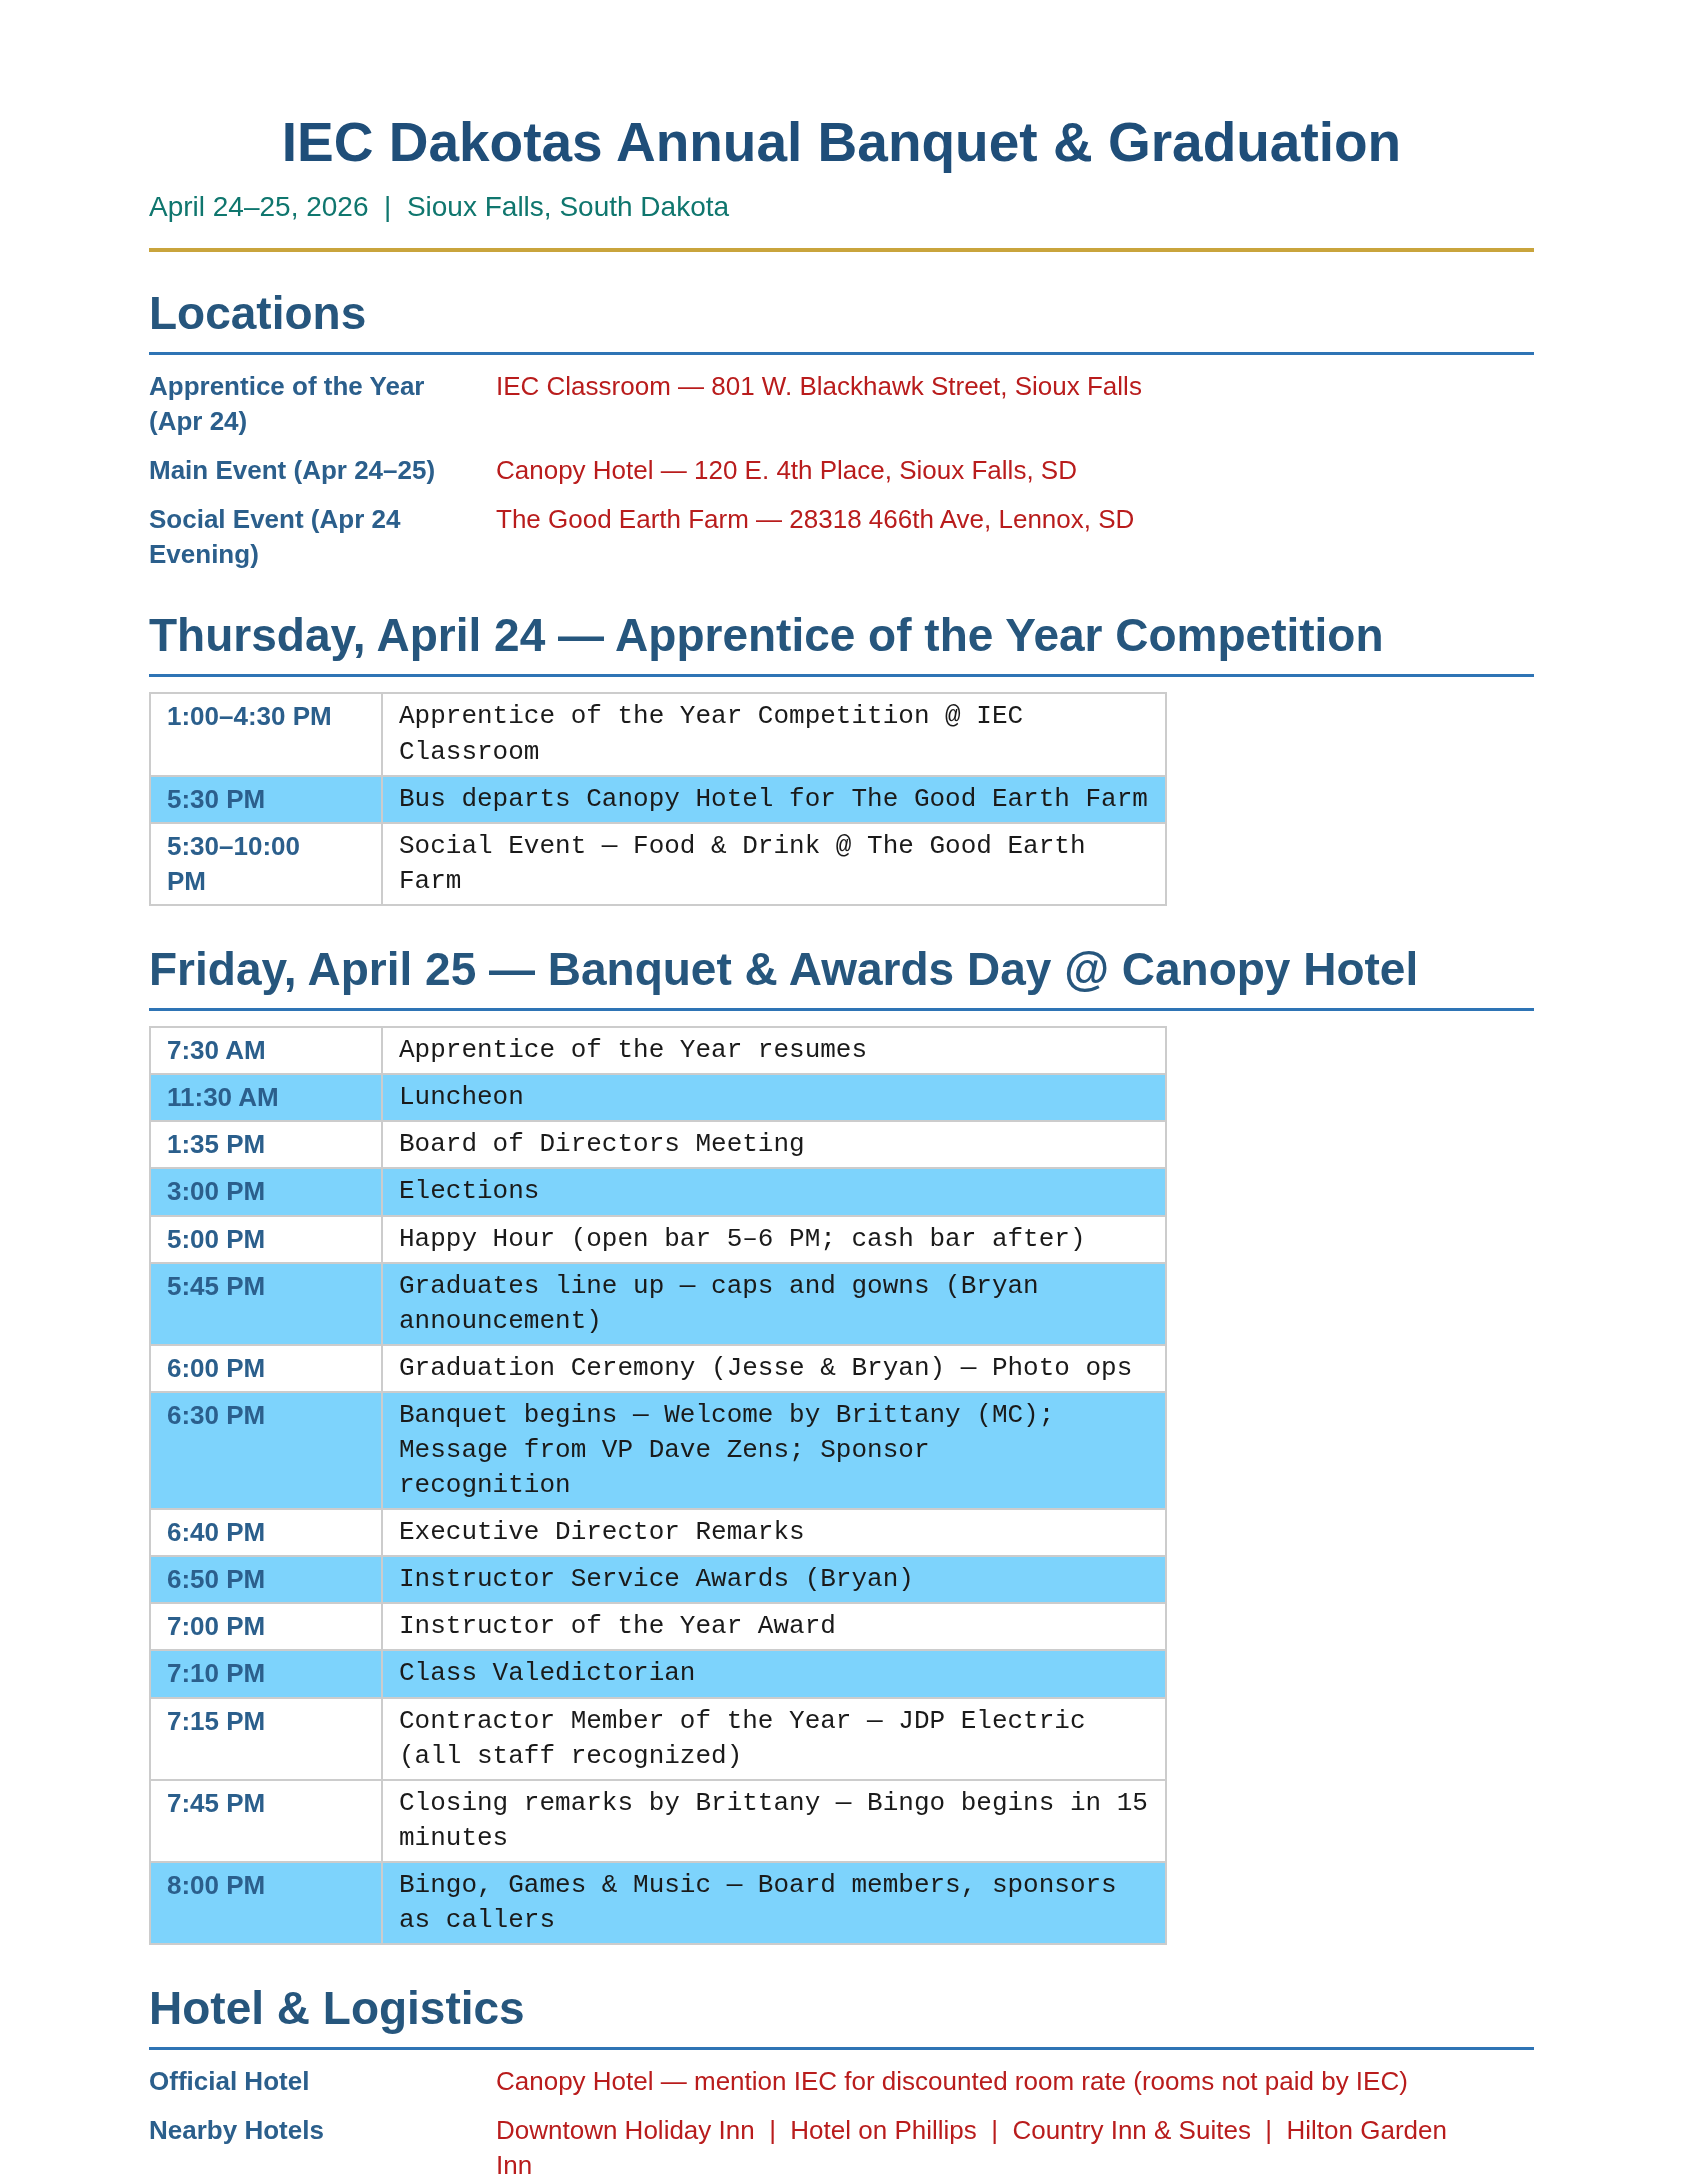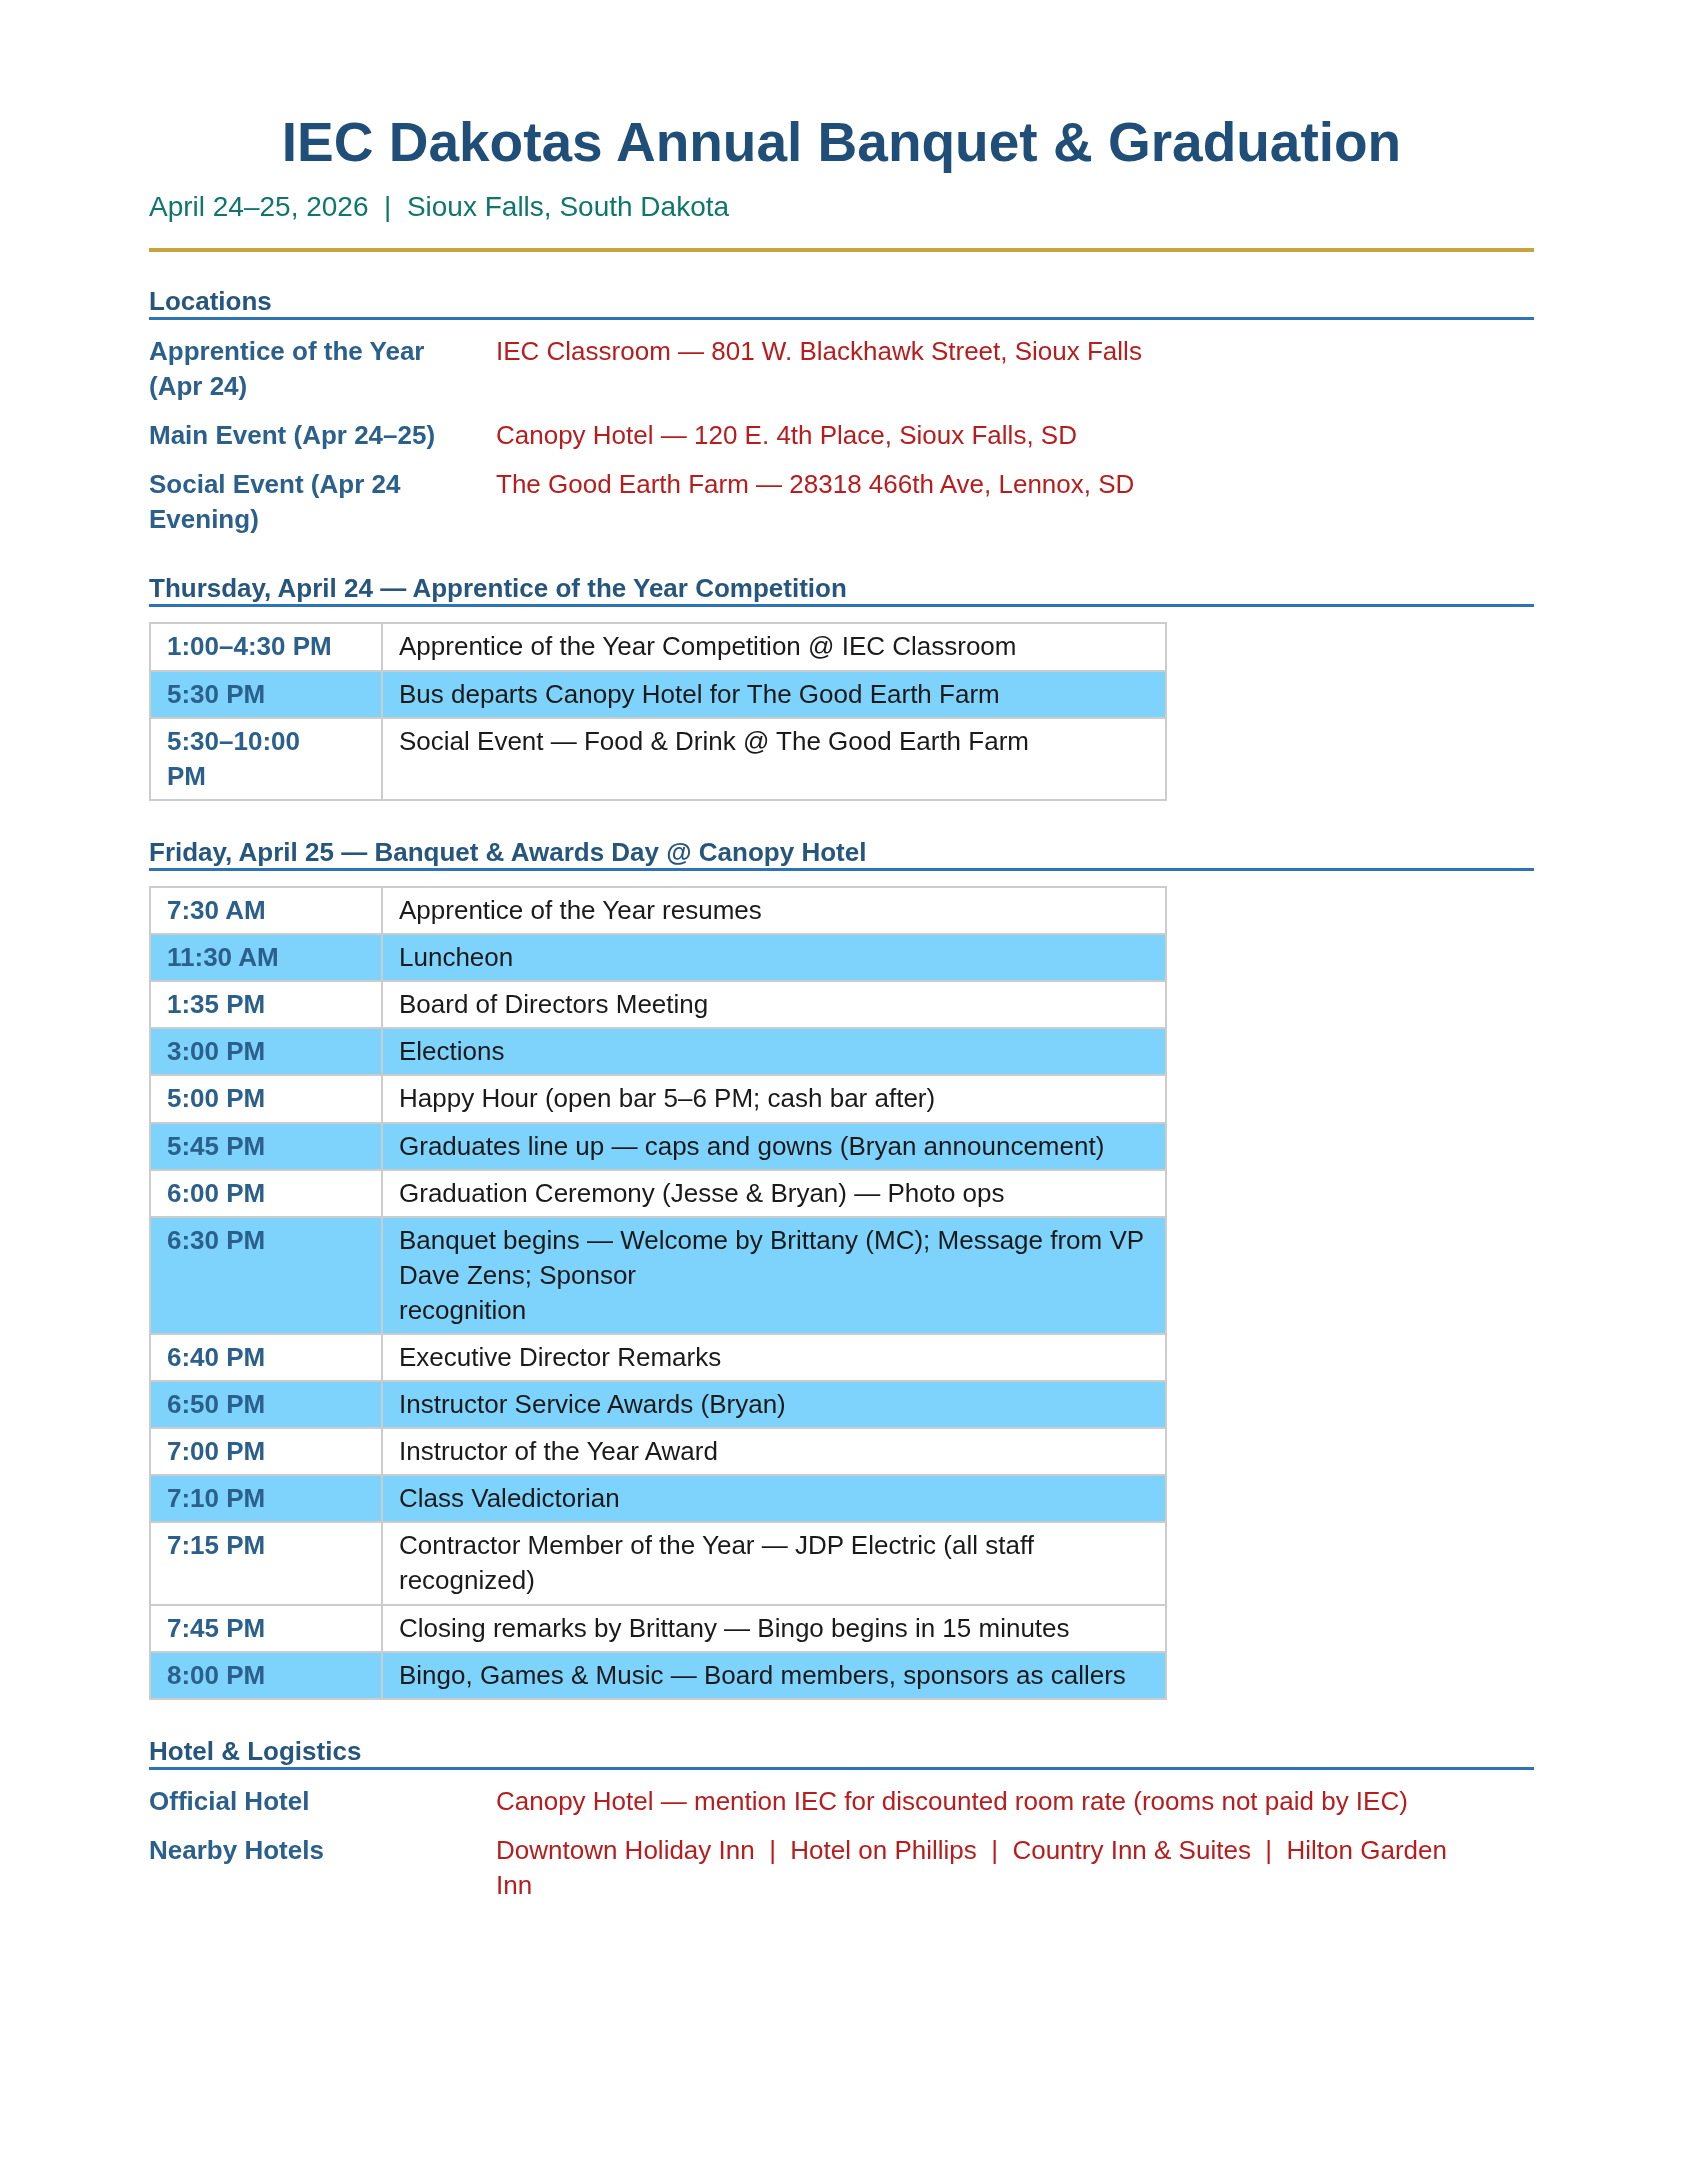--- a/index.html
+++ b/index.html
@@ -30,25 +30,26 @@
   }
   .gold-rule{
     margin-top:22px;
     border:none;
     border-top:4px solid #C9A43C;
   }
 
   
   h2.section-heading{
     margin:36px 0 0;
-    font-size:26px;
+    font-size:46px;
     line-height:1.2;
     font-weight:bold;
     color:#26567D;
     border-bottom:3px solid #2E74B5;
+    padding-bottom:11px;
   }
   h2.first{margin-top:34px;}
 
   
   .kv-list{margin-top:6px;}
   .kv-row{display:flex;margin-top:14px;align-items:flex-start;}
   .kv-label{
     width:347px;flex:0 0 347px;
     font-weight:bold;color:#2B5F8C;
     font-size:26px;line-height:1.35;
@@ -74,21 +75,21 @@
     padding:5px 16px;
     vertical-align:top;
   }
   td.time{
     width:198px;
     font-weight:bold;
     color:#2B5F8C;
     padding-left:18px;
     white-space:pre-line;
   }
-  td.desc{color:#1a1a1a;white-space:pre-line;}
+  td.desc{color:#1a1a1a;white-space:pre-line;font-family:Liberation Mono, monospace;}
   tr.alt td{background:#7dd3fc;}
 </style>
 </head>
 <body>
 
 <div class="page">
 
   <h1 class="doc-title">IEC Dakotas Annual Banquet &amp; Graduation</h1>
   <div class="doc-subtitle">April 24–25, 2026&nbsp; |&nbsp; Sioux Falls, South Dakota</div>
   <hr class="gold-rule">

